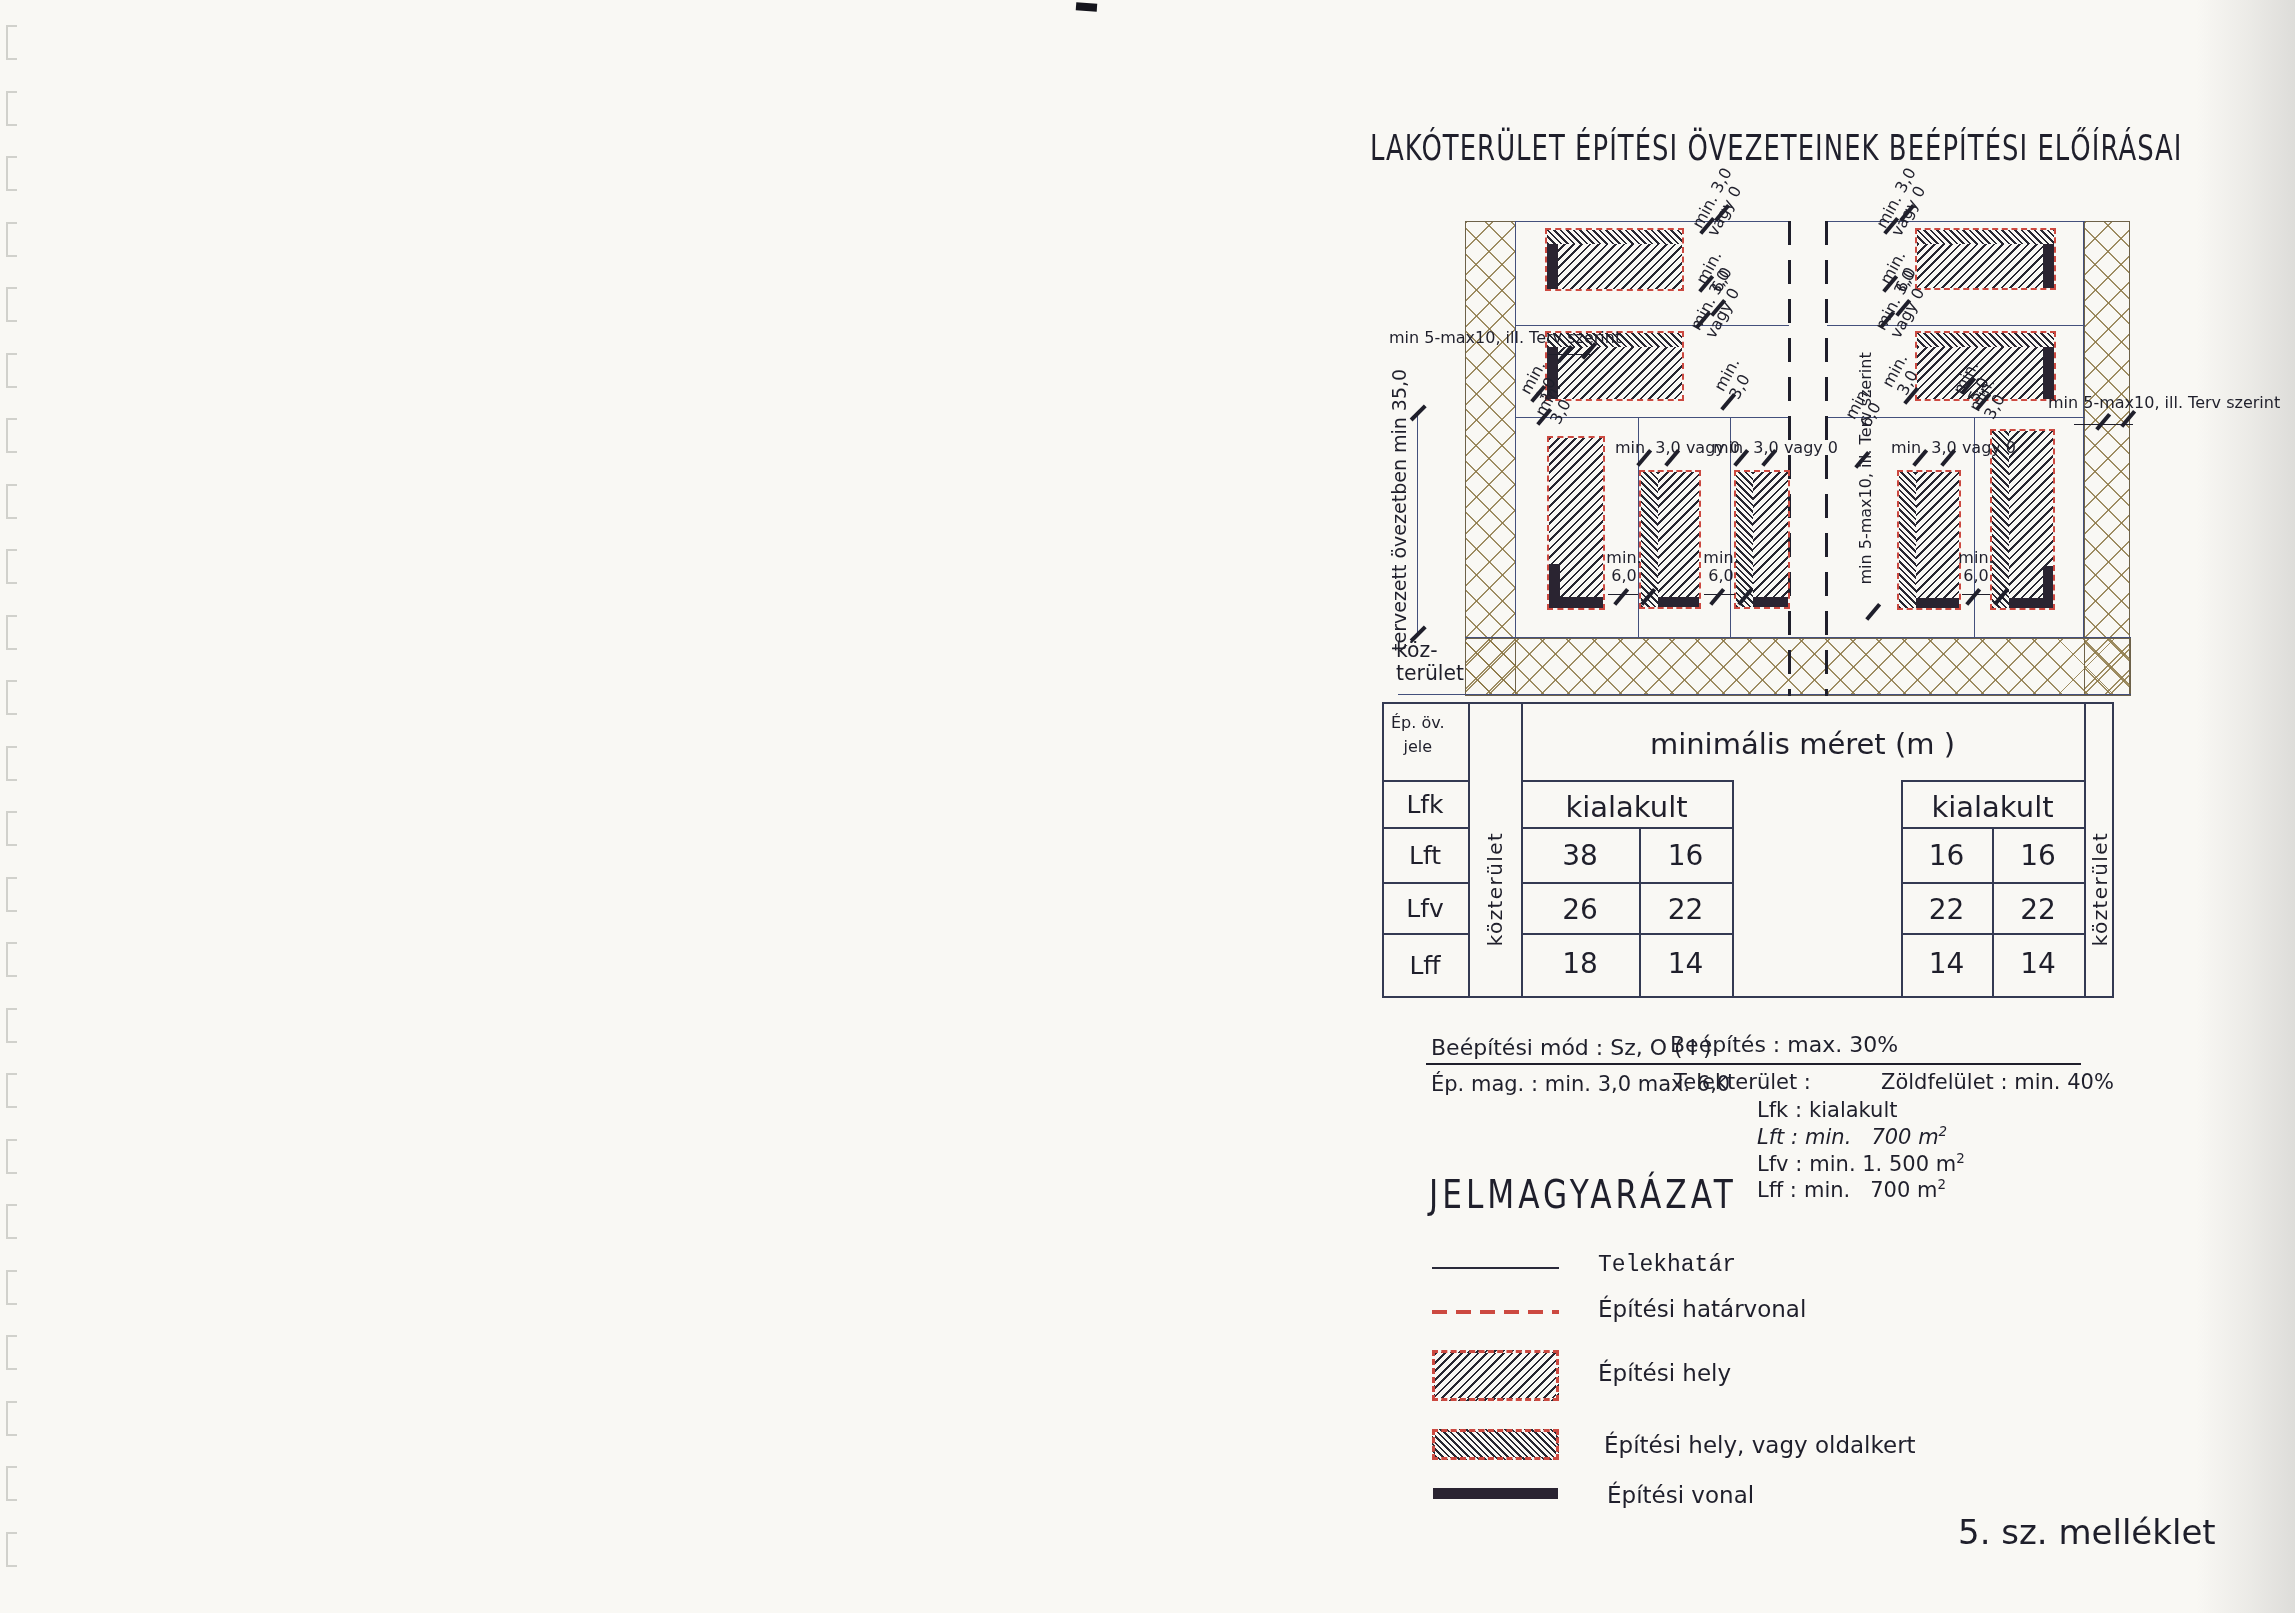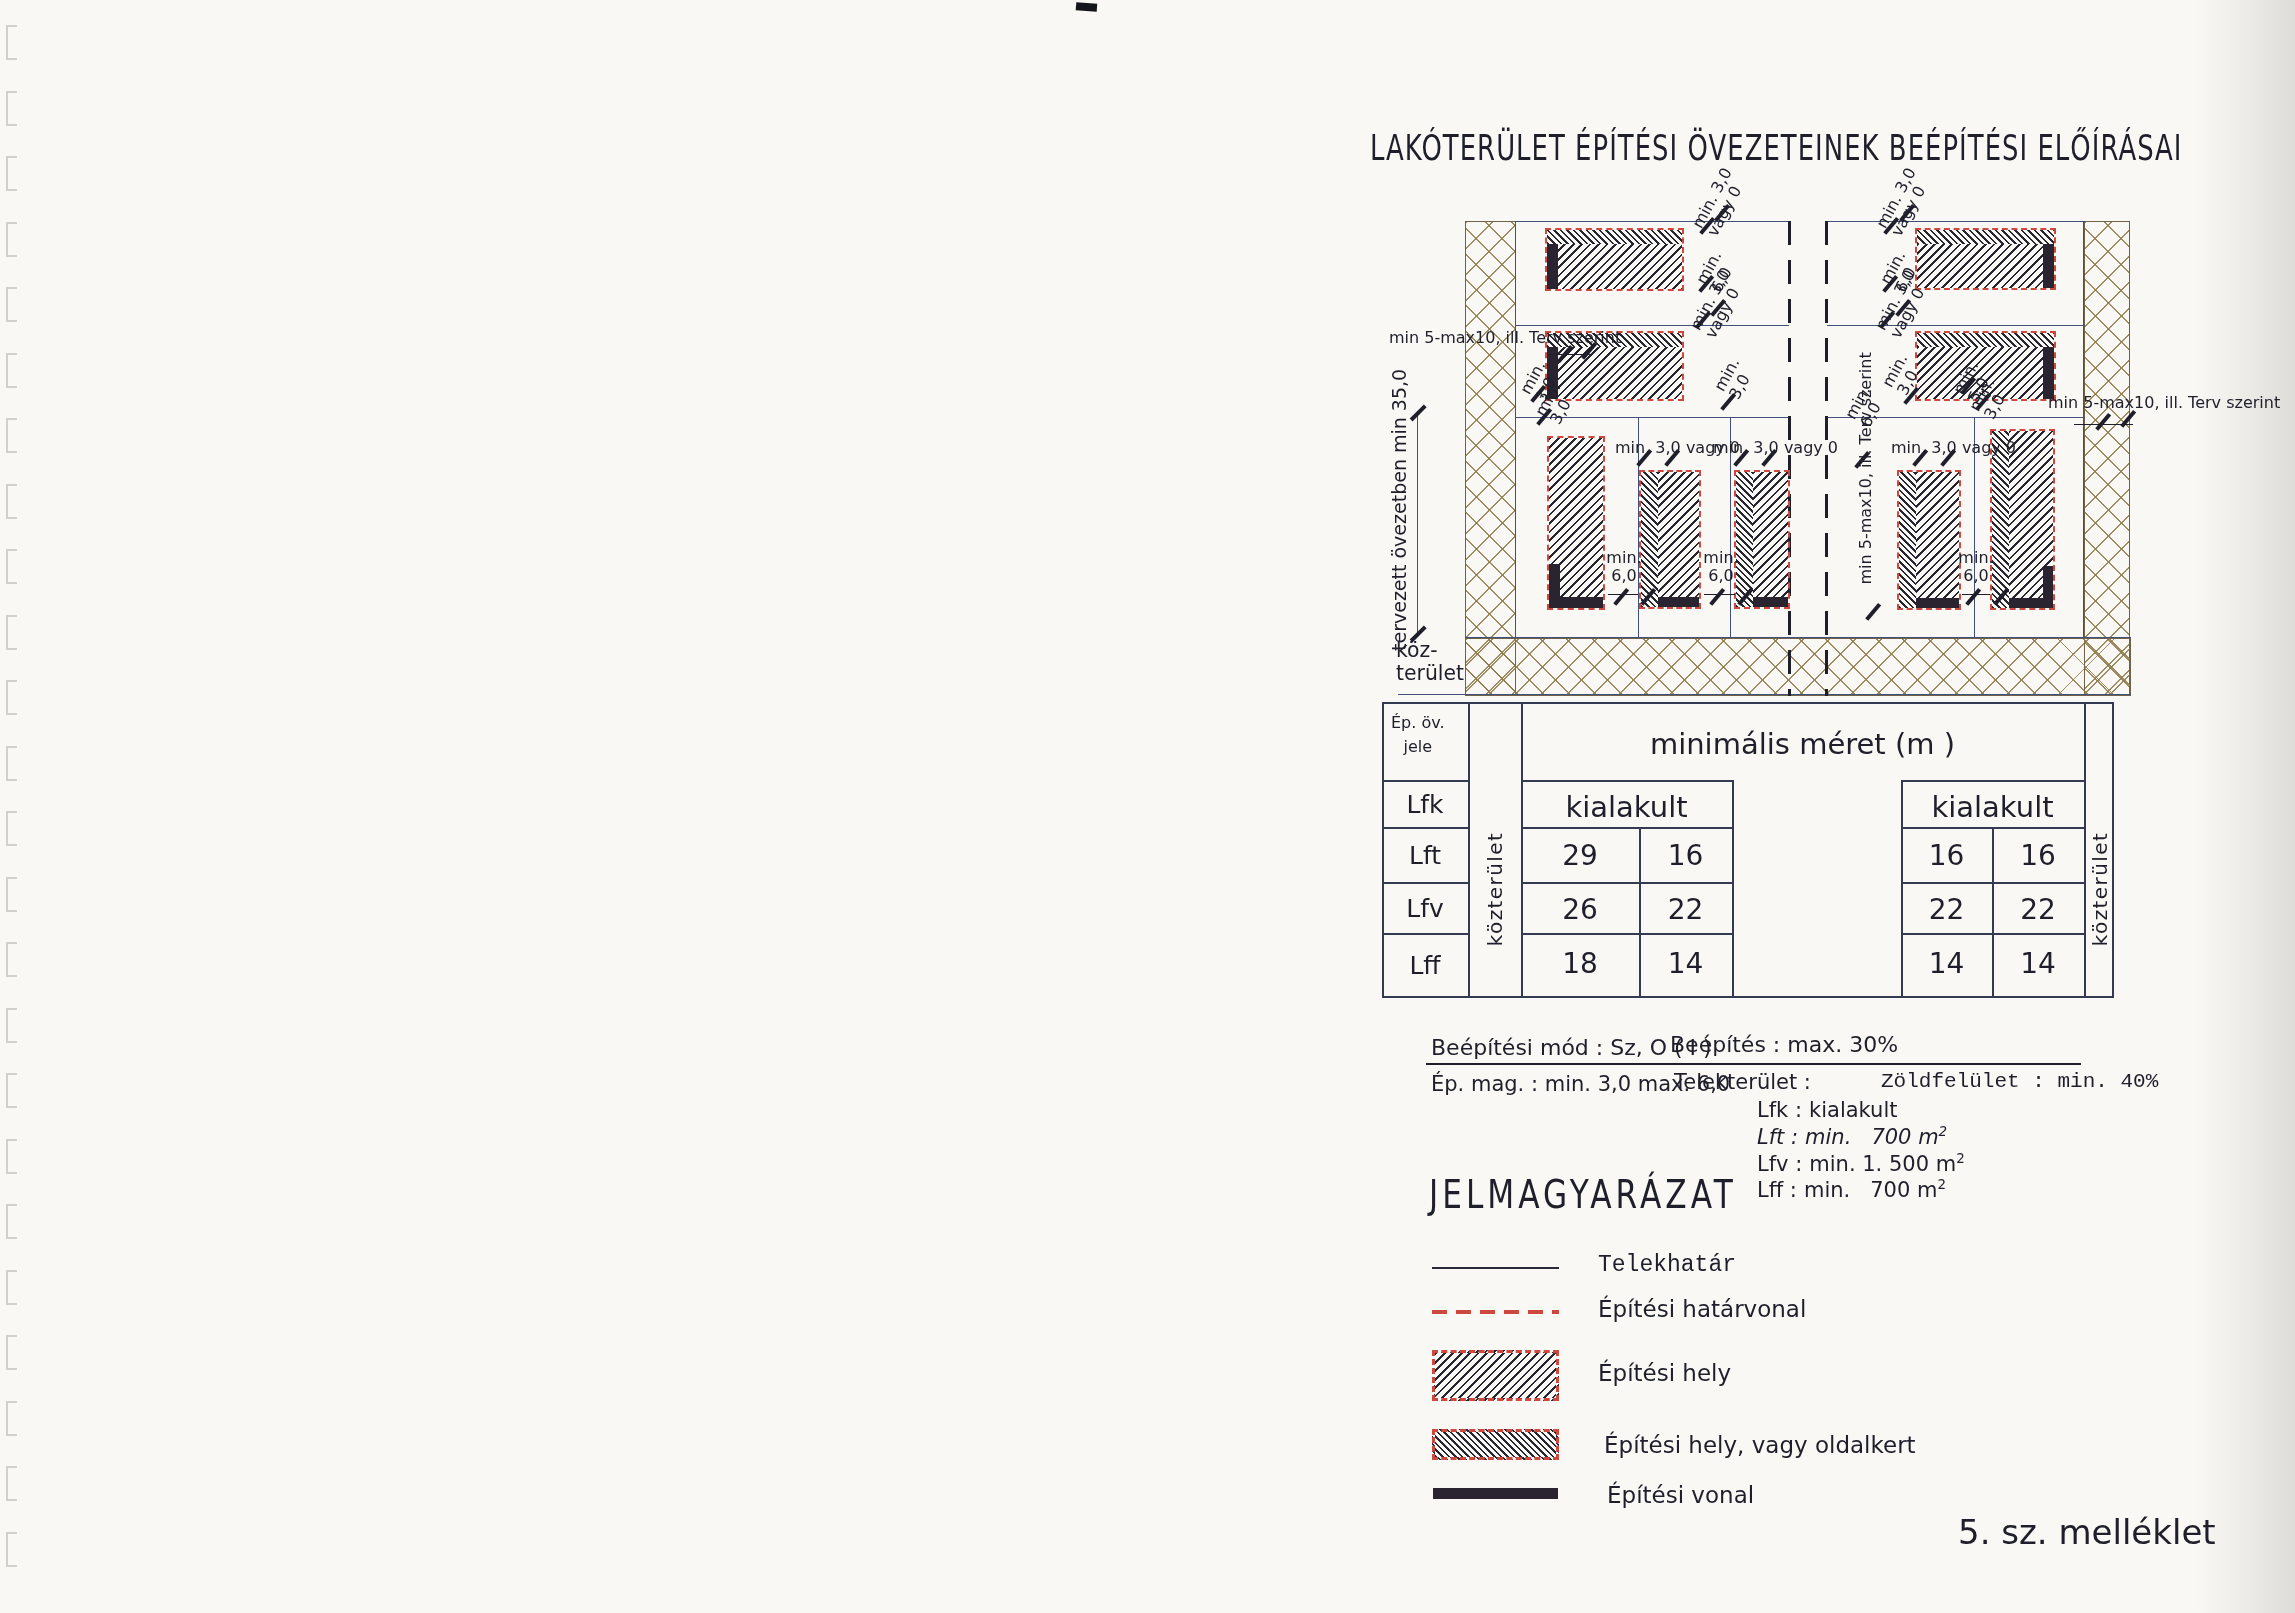--- a/index.html
+++ b/index.html
@@ -313,41 +313,41 @@
     <div class="th" style="left:1521px;top:790px;width:211px;">kialakult</div>
     <div class="th" style="left:1901px;top:790px;width:183px;">kialakult</div>
     <div class="vside" style="left:1424px;top:877px;">közterület</div>
     <div class="vside" style="left:2029px;top:877px;">közterület</div>
 
     <div class="tc" style="left:1382px;top:790px;width:86px;">Lfk</div>
     <div class="tc" style="left:1382px;top:841px;width:86px;">Lft</div>
     <div class="tc" style="left:1382px;top:894px;width:86px;">Lfv</div>
     <div class="tc" style="left:1382px;top:951px;width:86px;">Lff</div>
 
-    <div class="tnum" style="left:1521px;top:839px;width:118px;">29</div>
+    <div class="tnum" style="left:1521px;top:839px;width:118px;">38</div>
     <div class="tnum" style="left:1639px;top:839px;width:93px;">16</div>
     <div class="tnum" style="left:1901px;top:839px;width:91px;">16</div>
     <div class="tnum" style="left:1992px;top:839px;width:92px;">16</div>
     <div class="tnum" style="left:1521px;top:893px;width:118px;">26</div>
     <div class="tnum" style="left:1639px;top:893px;width:93px;">22</div>
     <div class="tnum" style="left:1901px;top:893px;width:91px;">22</div>
     <div class="tnum" style="left:1992px;top:893px;width:92px;">22</div>
     <div class="tnum" style="left:1521px;top:947px;width:118px;">18</div>
     <div class="tnum" style="left:1639px;top:947px;width:93px;">14</div>
     <div class="tnum" style="left:1901px;top:947px;width:91px;">14</div>
     <div class="tnum" style="left:1992px;top:947px;width:92px;">14</div>
   </div>
 
   <div>
     <div class="spec" style="left:1431px;top:1035px;font-size:22px;">Beépítési mód : Sz, O ( I )</div>
     <div class="spec" style="left:1670px;top:1032px;font-size:22px;">Beépítés : max. 30%</div>
     <div class="ln" style="left:1426px;top:1063px;width:655px;height:2.1px;background:var(--ink);"></div>
     <div class="spec" style="left:1431px;top:1072px;">Ép. mag. : min. 3,0 max. 6,0</div>
     <div class="spec" style="left:1674px;top:1070px;">Telekterület :</div>
-    <div class="spec" style="left:1881px;top:1070px;font-family:Liberation Mono, monospace;">Zöldfelület : min. 40%</div>
+    <div class="spec" style="left:1881px;top:1070px;">Zöldfelület : min. 40%</div>
     <div class="spec" style="left:1757px;top:1097px;"><span class="k">Lfk :</span><span>kialakult</span><sup></sup></div>
     <div class="spec" style="left:1757px;top:1124px;font-style:italic;"><span class="k">Lft :</span><span>min.   700 m</span><sup>2</sup></div>
     <div class="spec" style="left:1757px;top:1151px;"><span class="k">Lfv :</span><span>min. 1. 500 m</span><sup>2</sup></div>
     <div class="spec" style="left:1757px;top:1177px;"><span class="k">Lff :</span><span>min.   700 m</span><sup>2</sup></div>
   </div>
 
   <div>
     <div class="a lgh" style="left:1429px;top:1172px;">JELMAGYARÁZAT</div>
 
     <div class="ln" style="left:1432px;top:1267px;width:127px;height:2.1px;background:#2a2a3a;"></div>

